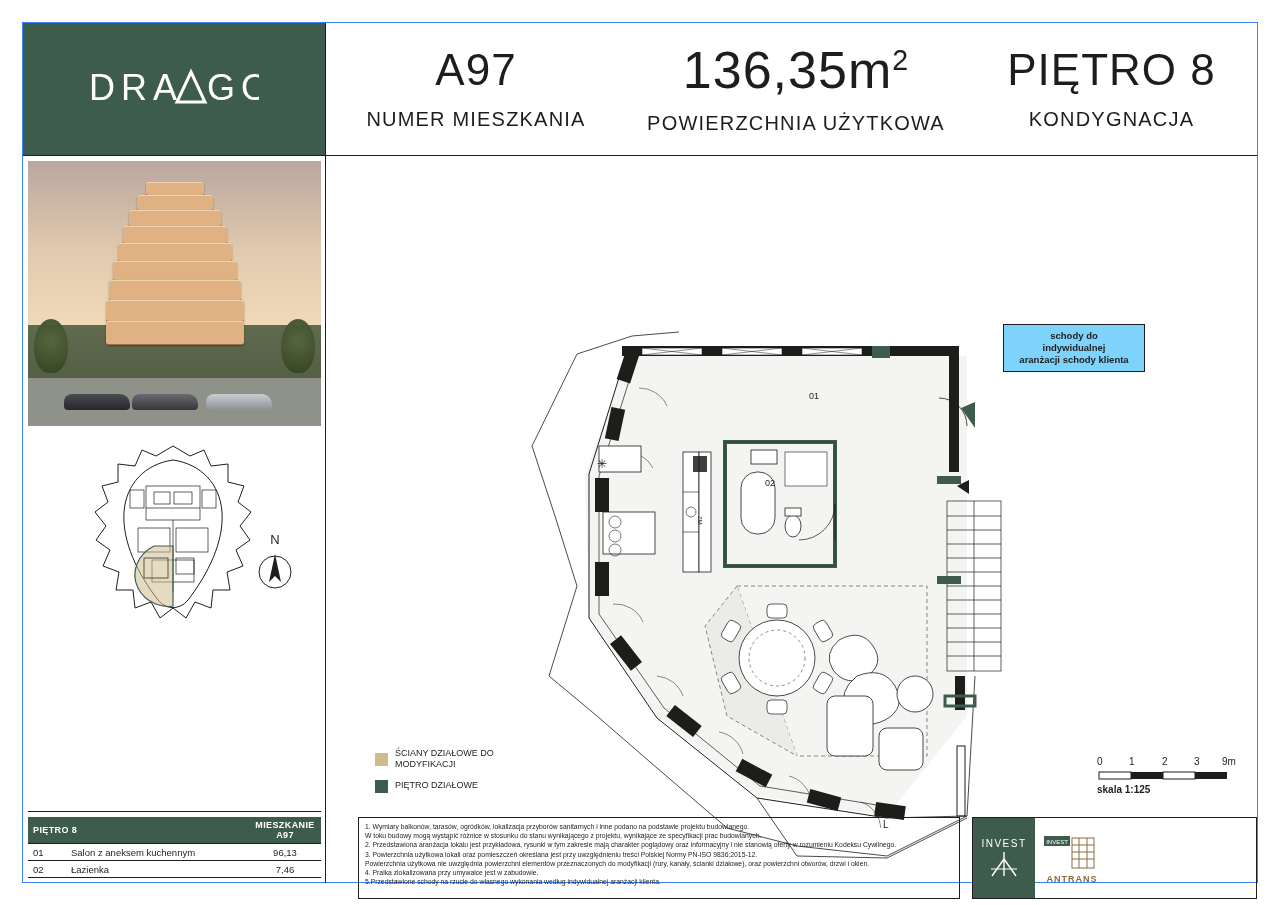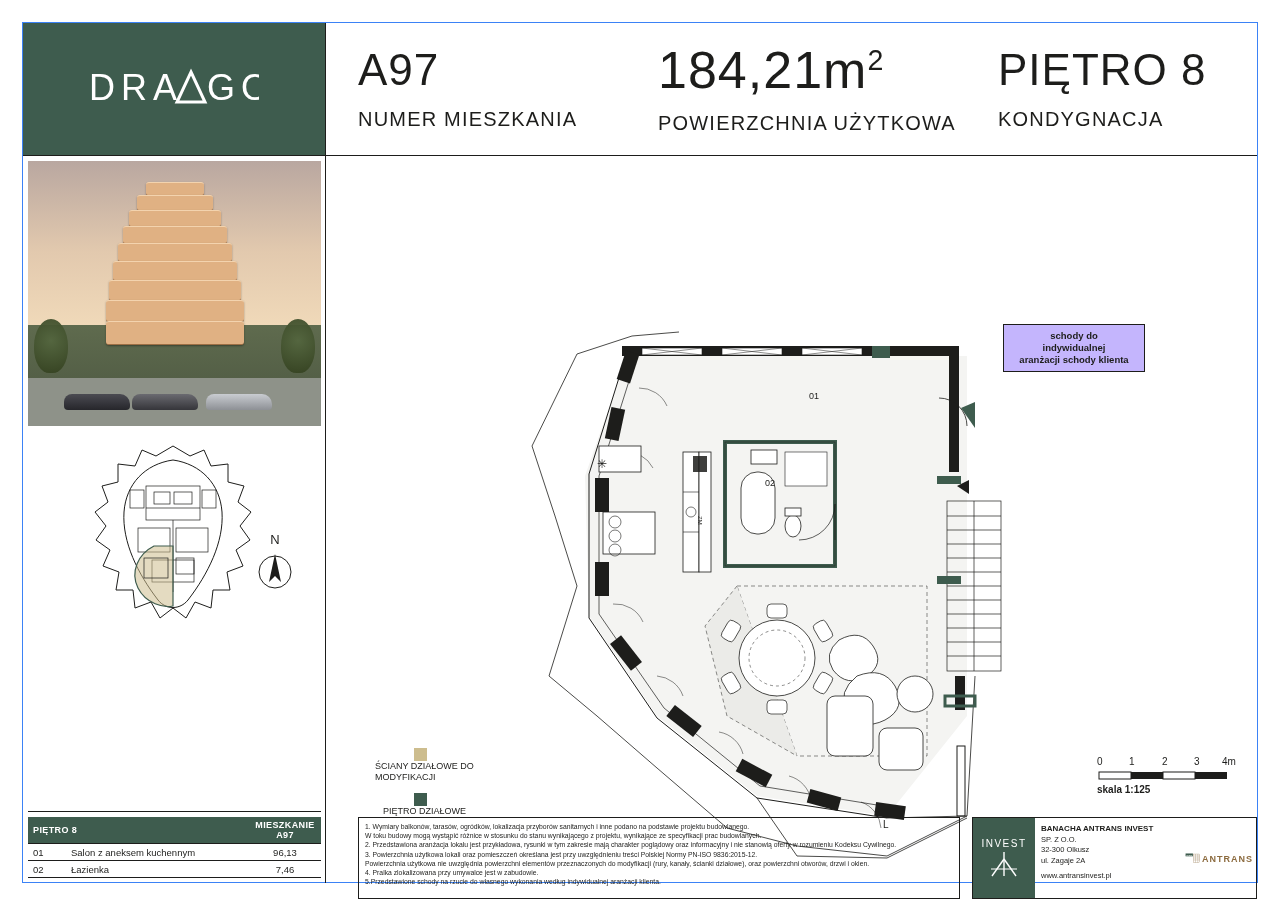--- a/index.html
+++ b/index.html
@@ -45,24 +45,23 @@
     justify-content: center;
     border-right: 1px solid #1d1d1b;
     box-sizing: border-box;
   }
   .hdr-cell {
     position: absolute;
     top: 0;
     height: 132px;
     display: flex;
     flex-direction: column;
-    align-items: flex-start;
+    align-items: center;
     justify-content: center;
     box-sizing: border-box;
-    margin-left: 32px;
   }
   .hdr-main {
     font-size: 44px;
     letter-spacing: 1px;
     line-height: 1;
     margin-bottom: 16px;
     white-space: nowrap;
   }
   .hdr-main.big { font-size: 52px; }
   .hdr-sub {
@@ -199,21 +198,21 @@
     height: 727px;
   }
   .plan-svg { position: absolute; left: 0; top: 0; }
 
   .callout {
     position: absolute;
     left: 676px;
     top: 168px;
     width: 132px;
     border: 1px solid #1d1d1b;
-    background: #c4b5fd;
+    background: #7dd3fc;
     padding: 5px 4px;
     font-size: 9.5px;
     font-weight: 700;
     line-height: 1.25;
     text-align: center;
   }
 
   .scalebar {
     position: absolute;
     left: 770px;
@@ -229,21 +228,21 @@
   .scale-graphic { display: block; }
   .scale-label { font-size: 10px; font-weight: 700; margin-top: 2px; }
 
   .legend {
     position: absolute;
     left: 48px;
     top: 592px;
     font-size: 9px;
     line-height: 1.25;
   }
-  .legend-row { display: flex; align-items: center; margin-bottom: 9px; flex-direction: column; }
+  .legend-row { display: flex; align-items: center; margin-bottom: 9px; }
   .swatch { width: 13px; height: 13px; margin-right: 7px; flex: none; }
   .sw-mod { background: #cdbd8e; }
   .sw-wall { background: #3e5c4e; }
 
   
   .notes {
     position: absolute;
     left: 31px;
     top: 661px;
     width: 602px;
@@ -283,21 +282,21 @@
     padding: 5px 6px;
     font-size: 7.5px;
     line-height: 1.45;
   }
   .co-name { font-weight: 700; font-size: 8px; }
   .co-www { margin-top: 4px; font-size: 7.5px; }
   .co-mark {
     width: 74px;
     flex: none;
     display: flex;
-    flex-direction: row;
+    flex-direction: column;
     align-items: center;
     justify-content: center;
     padding: 3px;
     box-sizing: border-box;
   }
   .co-mark-name {
     color: #8c6b3f;
     font-weight: 700;
     font-size: 9px;
     letter-spacing: 1px;
@@ -320,21 +319,21 @@
       </svg>
     </div>
 
     <div class="hdr-cell" id="cell-apt">
       <div class="hdr-main">A97</div>
       <div class="hdr-sub">NUMER MIESZKANIA</div>
     </div>
 
     <div class="hdr-cell" id="cell-area">
       <div class="hdr-main big">
-        <span>184,21m</span><span class="sup">2</span>
+        <span>136,35m</span><span class="sup">2</span>
       </div>
       <div class="hdr-sub">POWIERZCHNIA UŻYTKOWA</div>
     </div>
 
     <div class="hdr-cell" id="cell-floor">
       <div class="hdr-main">PIĘTRO 8</div>
       <div class="hdr-sub">KONDYGNACJA</div>
     </div>
   </div>
 
@@ -582,21 +581,21 @@
         <span>PIĘTRO DZIAŁOWE</span>
       </div>
     </div>
 
     <div class="scalebar">
       <div class="scale-nums">
         <span style="left:0px;">0</span>
         <span style="left:32px;">1</span>
         <span style="left:65px;">2</span>
         <span style="left:97px;">3</span>
-        <span style="left:125px;">4m</span>
+        <span style="left:125px;">9m</span>
       </div>
       <svg class="scale-graphic" width="148" height="12" viewBox="0 0 148 12">
         <rect x="2" y="2" width="32" height="7" fill="#ffffff" stroke="#1d1d1b" stroke-width="1"></rect>
         <rect x="34" y="2" width="32" height="7" fill="#1d1d1b"></rect>
         <rect x="66" y="2" width="32" height="7" fill="#ffffff" stroke="#1d1d1b" stroke-width="1"></rect>
         <rect x="98" y="2" width="32" height="7" fill="#1d1d1b"></rect>
       </svg>
       <div class="scale-label">skala 1:125</div>
     </div>
 
@@ -612,27 +611,20 @@
 
     <div class="company">
       <div class="co-logo">
         <span class="co-logo-text">INVEST</span>
         <svg width="34" height="30" viewBox="0 0 34 30">
           <line x1="17" y1="3" x2="17" y2="27" stroke="#ffffff" stroke-width="1.4"></line>
           <line x1="5" y1="27" x2="17" y2="10" stroke="#ffffff" stroke-width="1.4"></line>
           <line x1="29" y1="27" x2="17" y2="10" stroke="#ffffff" stroke-width="1.4"></line>
           <line x1="4" y1="20" x2="30" y2="20" stroke="#ffffff" stroke-width="1"></line>
         </svg>
-      </div>
-      <div class="co-info">
-        <div class="co-name">BANACHA ANTRANS INVEST</div>
-        <div>SP. Z O.O.</div>
-        <div>32-300 Olkusz</div>
-        <div>ul. Zagaje 2A</div>
-        <div class="co-www">www.antransinvest.pl</div>
       </div>
       <div class="co-mark">
         <svg width="60" height="40" viewBox="0 0 60 40">
           <rect x="2" y="4" width="26" height="10" fill="#3e5c4e"></rect>
           <text x="15" y="12" font-size="6" fill="#ffffff" text-anchor="middle" font-family="Liberation Sans, sans-serif">INVEST</text>
           <g fill="none" stroke="#8c6b3f" stroke-width="1">
             <rect x="30" y="6" width="22" height="30"></rect>
             <line x1="30" y1="13" x2="52" y2="13"></line>
             <line x1="30" y1="20" x2="52" y2="20"></line>
             <line x1="30" y1="27" x2="52" y2="27"></line>

